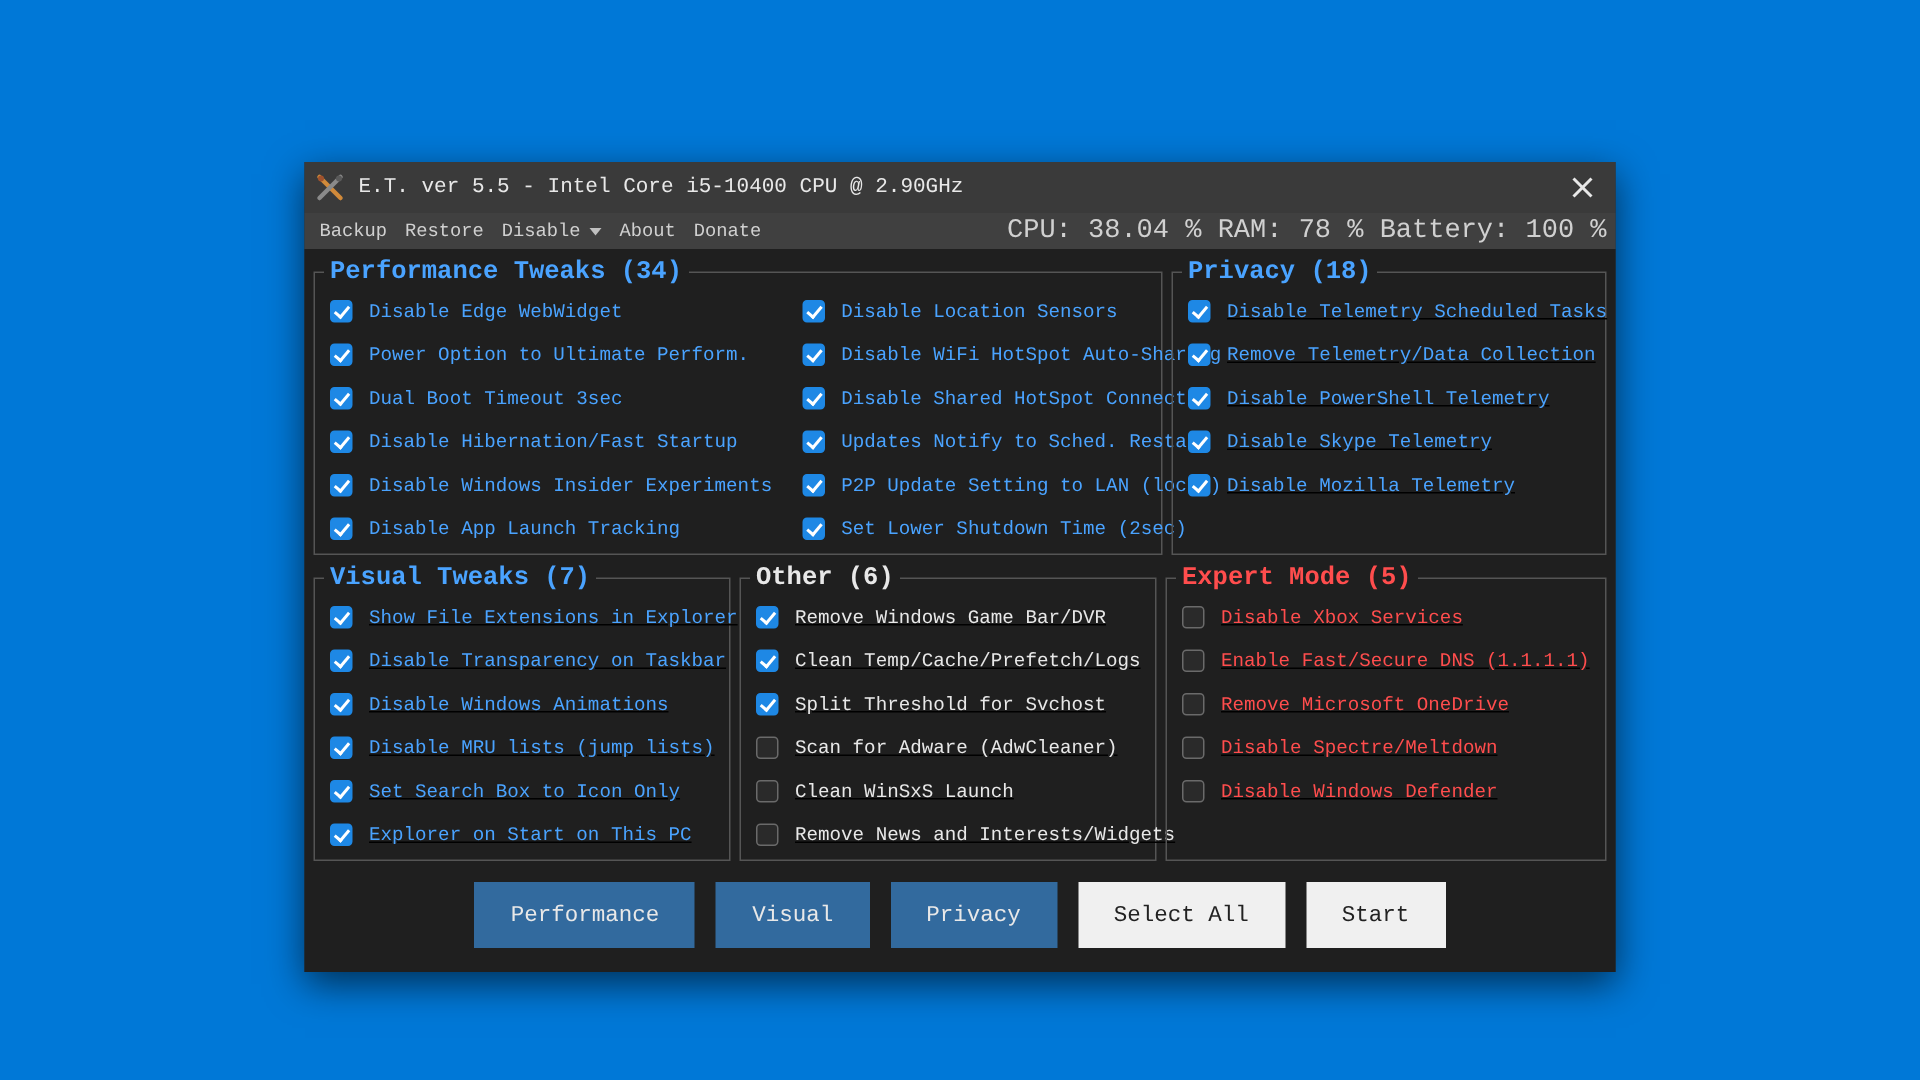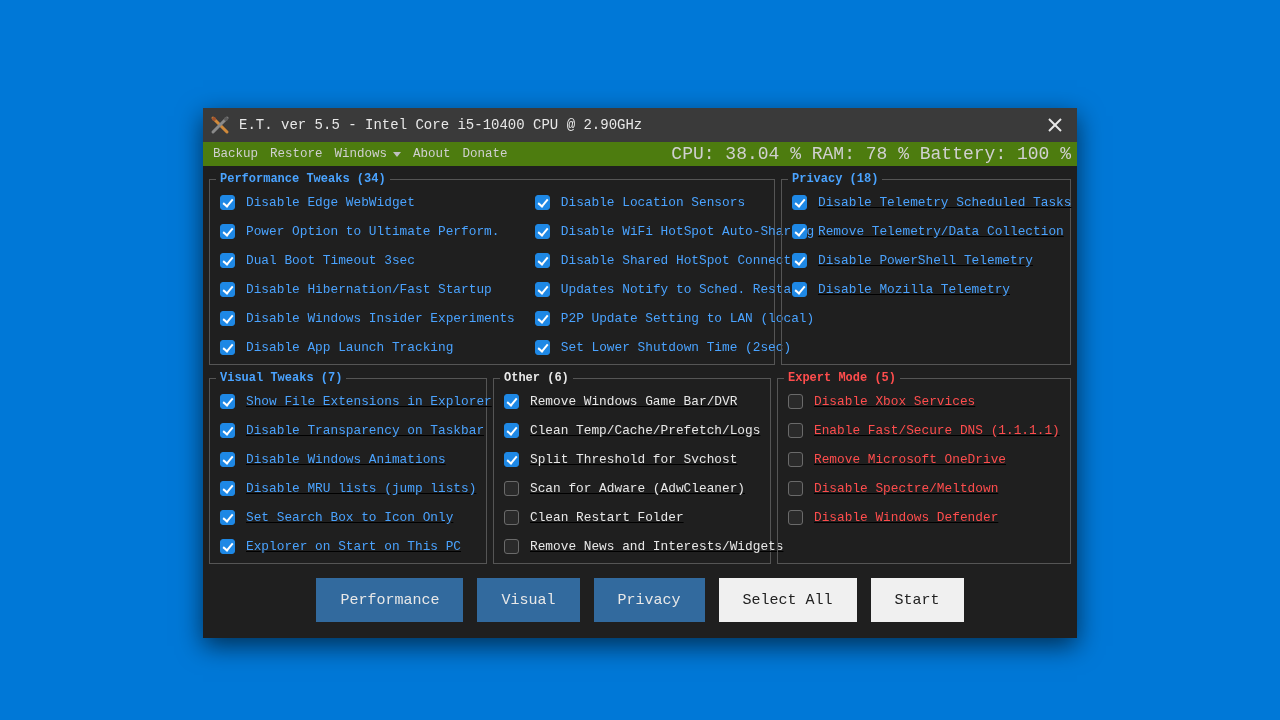--- a/index.html
+++ b/index.html
@@ -33,21 +33,21 @@
   }
   .title-text { flex: 0 0 auto; color: #e8e8e8; font-size: 14px; }
   .title-spacer { flex: 1; }
   .close-btn {
     width: 28px; height: 28px;
     display: flex; align-items: center; justify-content: center;
     cursor: pointer; color: #e8e8e8;
   }
   .menubar {
     display: flex; align-items: center;
-    background: #4d7c0f;
+    background: #404040;
     height: 24px;
     padding: 0 6px;
     color: #d0d0d0;
     font-size: 12.5px;
   }
   .menu-left { display:flex; gap: 4px; }
   .menu-item { padding: 2px 4px; cursor: pointer; display:flex; align-items:center; gap:4px;}
   .menu-spacer { flex:1; }
   .status { color:#d0d0d0; font-size:18px; }
   .body {
@@ -57,21 +57,21 @@
   .row1 { display:flex; gap:6px; }
   .row2 { display:flex; gap:6px; margin-top:6px;justify-content:space-between;}
   fieldset.panel {
     border:1px solid #555;
     margin:0;
     padding: 6px 6px 6px 6px;
     min-width:0;
   }
   fieldset.panel > legend {
     padding: 0 4px;
-    font-size: 12px;
+    font-size: 17px;
     font-weight: bold;
   }
   .legend-perf { color:#4aa3ff; }
   .legend-privacy { color:#4aa3ff; }
   .legend-visual { color:#4aa3ff; }
   .legend-other { color:#e8e8e8; }
   .legend-expert { color:#ff4d4d; }
 
   .perf-cols { display:flex; gap:16px;align-items:flex-end; }
   .col { display:flex; flex-direction:column; gap:8px; }
@@ -160,21 +160,21 @@
         <line x1="14" y1="2" x2="2" y2="14" stroke="#e8e8e8" stroke-width="2"></line>
       </svg>
     </span>
   </div>
 
   <div class="menubar">
     <div class="menu-left">
       <span class="menu-item">Backup</span>
       <span class="menu-item">Restore</span>
       <span class="menu-item">
-        <span>Windows</span>
+        <span>Disable</span>
         <span class="caret"></span>
       </span>
       <span class="menu-item">About</span>
       <span class="menu-item">Donate</span>
     </div>
     <span class="menu-spacer"></span>
     <span class="status">CPU: 38.04 % RAM: 78 % Battery: 100 %</span>
   </div>
 
   <div class="body">
@@ -248,20 +248,24 @@
             <label class="item">
               <input type="checkbox" class="cb" checked="" style="">
               <span class="txt-blue">Remove Telemetry/Data Collection</span>
             </label>
             <label class="item">
               <input type="checkbox" class="cb" checked="" style="">
               <span class="txt-blue">Disable PowerShell Telemetry</span>
             </label>
             <label class="item">
               <input type="checkbox" class="cb" checked="" style="">
+              <span class="txt-blue">Disable Skype Telemetry</span>
+            </label>
+            <label class="item">
+              <input type="checkbox" class="cb" checked="" style="">
               <span class="txt-blue">Disable Mozilla Telemetry</span>
             </label>
           </div>
       </fieldset>
     </div>
 
     <div class="row2">
       <fieldset class="panel panel-visual">
         <legend class="legend-visual">Visual Tweaks (7)</legend>
         <div class="list" id="visual-list">
@@ -306,21 +310,21 @@
             <label class="item">
               <input type="checkbox" class="cb" checked="" style="">
               <span class="txt-white">Split Threshold for Svchost</span>
             </label>
             <label class="item">
               <input type="checkbox" class="cb" style="">
               <span class="txt-white">Scan for Adware (AdwCleaner)</span>
             </label>
             <label class="item">
               <input type="checkbox" class="cb" style="">
-              <span class="txt-white">Clean Restart Folder</span>
+              <span class="txt-white">Clean WinSxS Launch</span>
             </label>
             <label class="item">
               <input type="checkbox" class="cb" style="">
               <span class="txt-white">Remove News and Interests/Widgets</span>
             </label>
           </div>
       </fieldset>
 
       <fieldset class="panel panel-expert">
         <legend class="legend-expert">Expert Mode (5)</legend>

